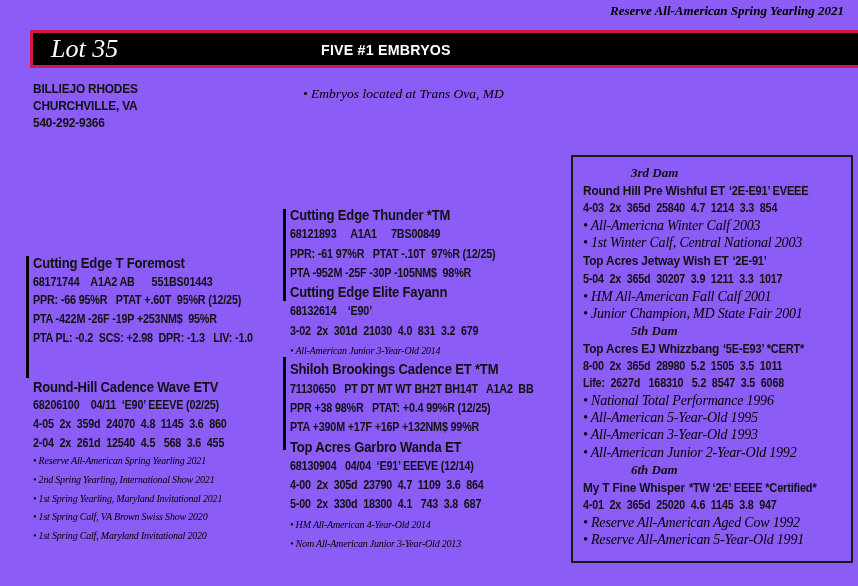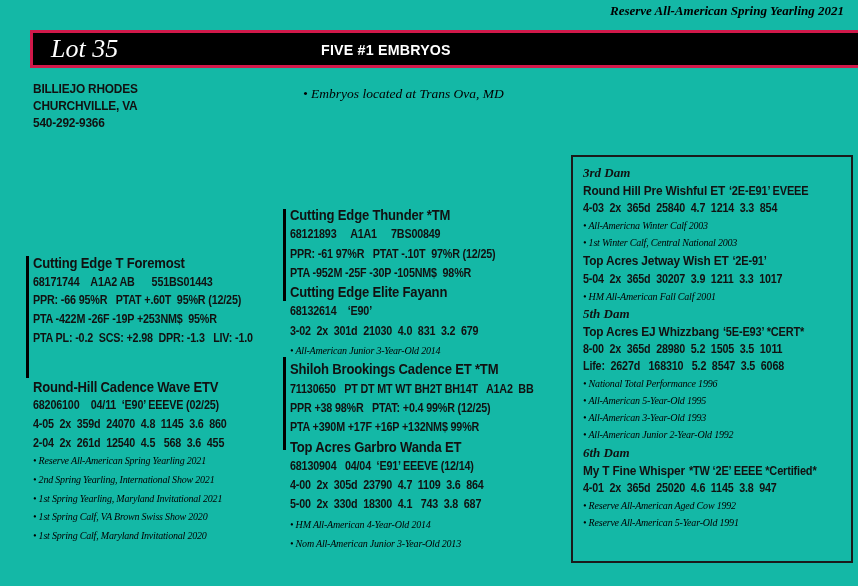--- a/index.html
+++ b/index.html
@@ -1,20 +1,20 @@
 <!DOCTYPE html>
 <html><head>
 <meta charset="utf-8">
 <style>
   * { margin:0; padding:0; box-sizing:border-box; }
   html,body { background:#ffffff; }
   body { width:858px; height:586px; position:relative; overflow:hidden;
          font-family:"Liberation Sans", sans-serif; color:#111; }
 
-  .page { position:absolute; inset:0; background:#14b8a6; }
+  .page { position:absolute; inset:0; background:#8b5cf6; }
 
   .top-note { position:absolute; top:3px; right:14px;
               font-family:"Liberation Serif", serif; font-style:italic; font-weight:bold;
               font-size:13px; color:#000; }
 
   .lot-bar { position:absolute; left:14px; top:30px; width:838px; height:38px;
              background:#000; border:3px solid #d0194a; }
   .lot-label { position:absolute; left:18px; top:1px;
                font-family:"Liberation Serif", serif; font-style:italic;
                font-size:26px; color:#fff; }
@@ -45,26 +45,26 @@
                  transform:scaleX(0.9); transform-origin:0 50%; white-space:pre; }
   .data-line { font-size:12.5px; font-weight:bold; letter-spacing:-0.2px;
                transform:scaleX(0.86); transform-origin:0 50%; white-space:pre; }
   .award-line { font-family:"Liberation Serif", serif; font-style:italic;
                 font-size:10px; color:#000; white-space:nowrap; letter-spacing:-0.2px; }
   .award-line::before { content:"• "; }
 
   .dam-box { position:absolute; left:571px; top:155px; width:282px; height:408px;
              border:2px solid #1a1a1a; padding:7px 4px 0 10px; line-height:17.1px; }
   .dam-label { font-family:"Liberation Serif", serif; font-style:italic; font-weight:bold;
-               font-size:13px; }
+               font-size:13px;margin-left:48px; }
   .dam-name-line { white-space:pre; transform:scaleX(0.88); transform-origin:0 50%; }
   .dam-name { font-size:13.5px; font-weight:bold; letter-spacing:-0.2px; }
   .dam-suffix { font-size:12.5px; font-weight:bold; letter-spacing:-0.2px; }
   .dam-box .data-line { font-size:12.5px; }
-  .dam-box .award-line { font-size:10px; }
+  .dam-box .award-line { font-size:14px; }
 </style>
 </head>
 <body>
 
 <div class="page">
 
   <div class="top-note">Reserve All-American Spring Yearling 2021</div>
 
   <div class="lot-bar" style="border-color: rgb(208, 25, 74); background: rgb(0, 0, 0); margin-left: 16px;">
     <span class="lot-label">Lot 35</span>
@@ -181,20 +181,21 @@
 
     <div class="dam-entry">
       <div class="dam-name-line"><span class="dam-name">Top Acres Jetway Wish ET</span> <span class="dam-suffix">‘2E-91’</span></div>
       <div>
 
       <div class="data-line">5-04  2x  365d  30207  3.9  1211  3.3  1017</div>
         </div>
       <div>
 
       <div class="award-line">HM All-American Fall Calf 2001</div>
+          <div class="award-line">Junior Champion, MD State Fair 2001</div>
         </div>
     </div>
 
     <div class="dam-entry">
       <div class="dam-label">5th Dam</div>
       <div class="dam-name-line"><span class="dam-name">Top Acres EJ Whizzbang</span> <span class="dam-suffix">‘5E-E93’ *CERT*</span></div>
       <div>
 
       <div class="data-line">8-00  2x  365d  28980  5.2  1505  3.5  1011</div>
           <div class="data-line">Life:  2627d   168310   5.2  8547  3.5  6068</div>

